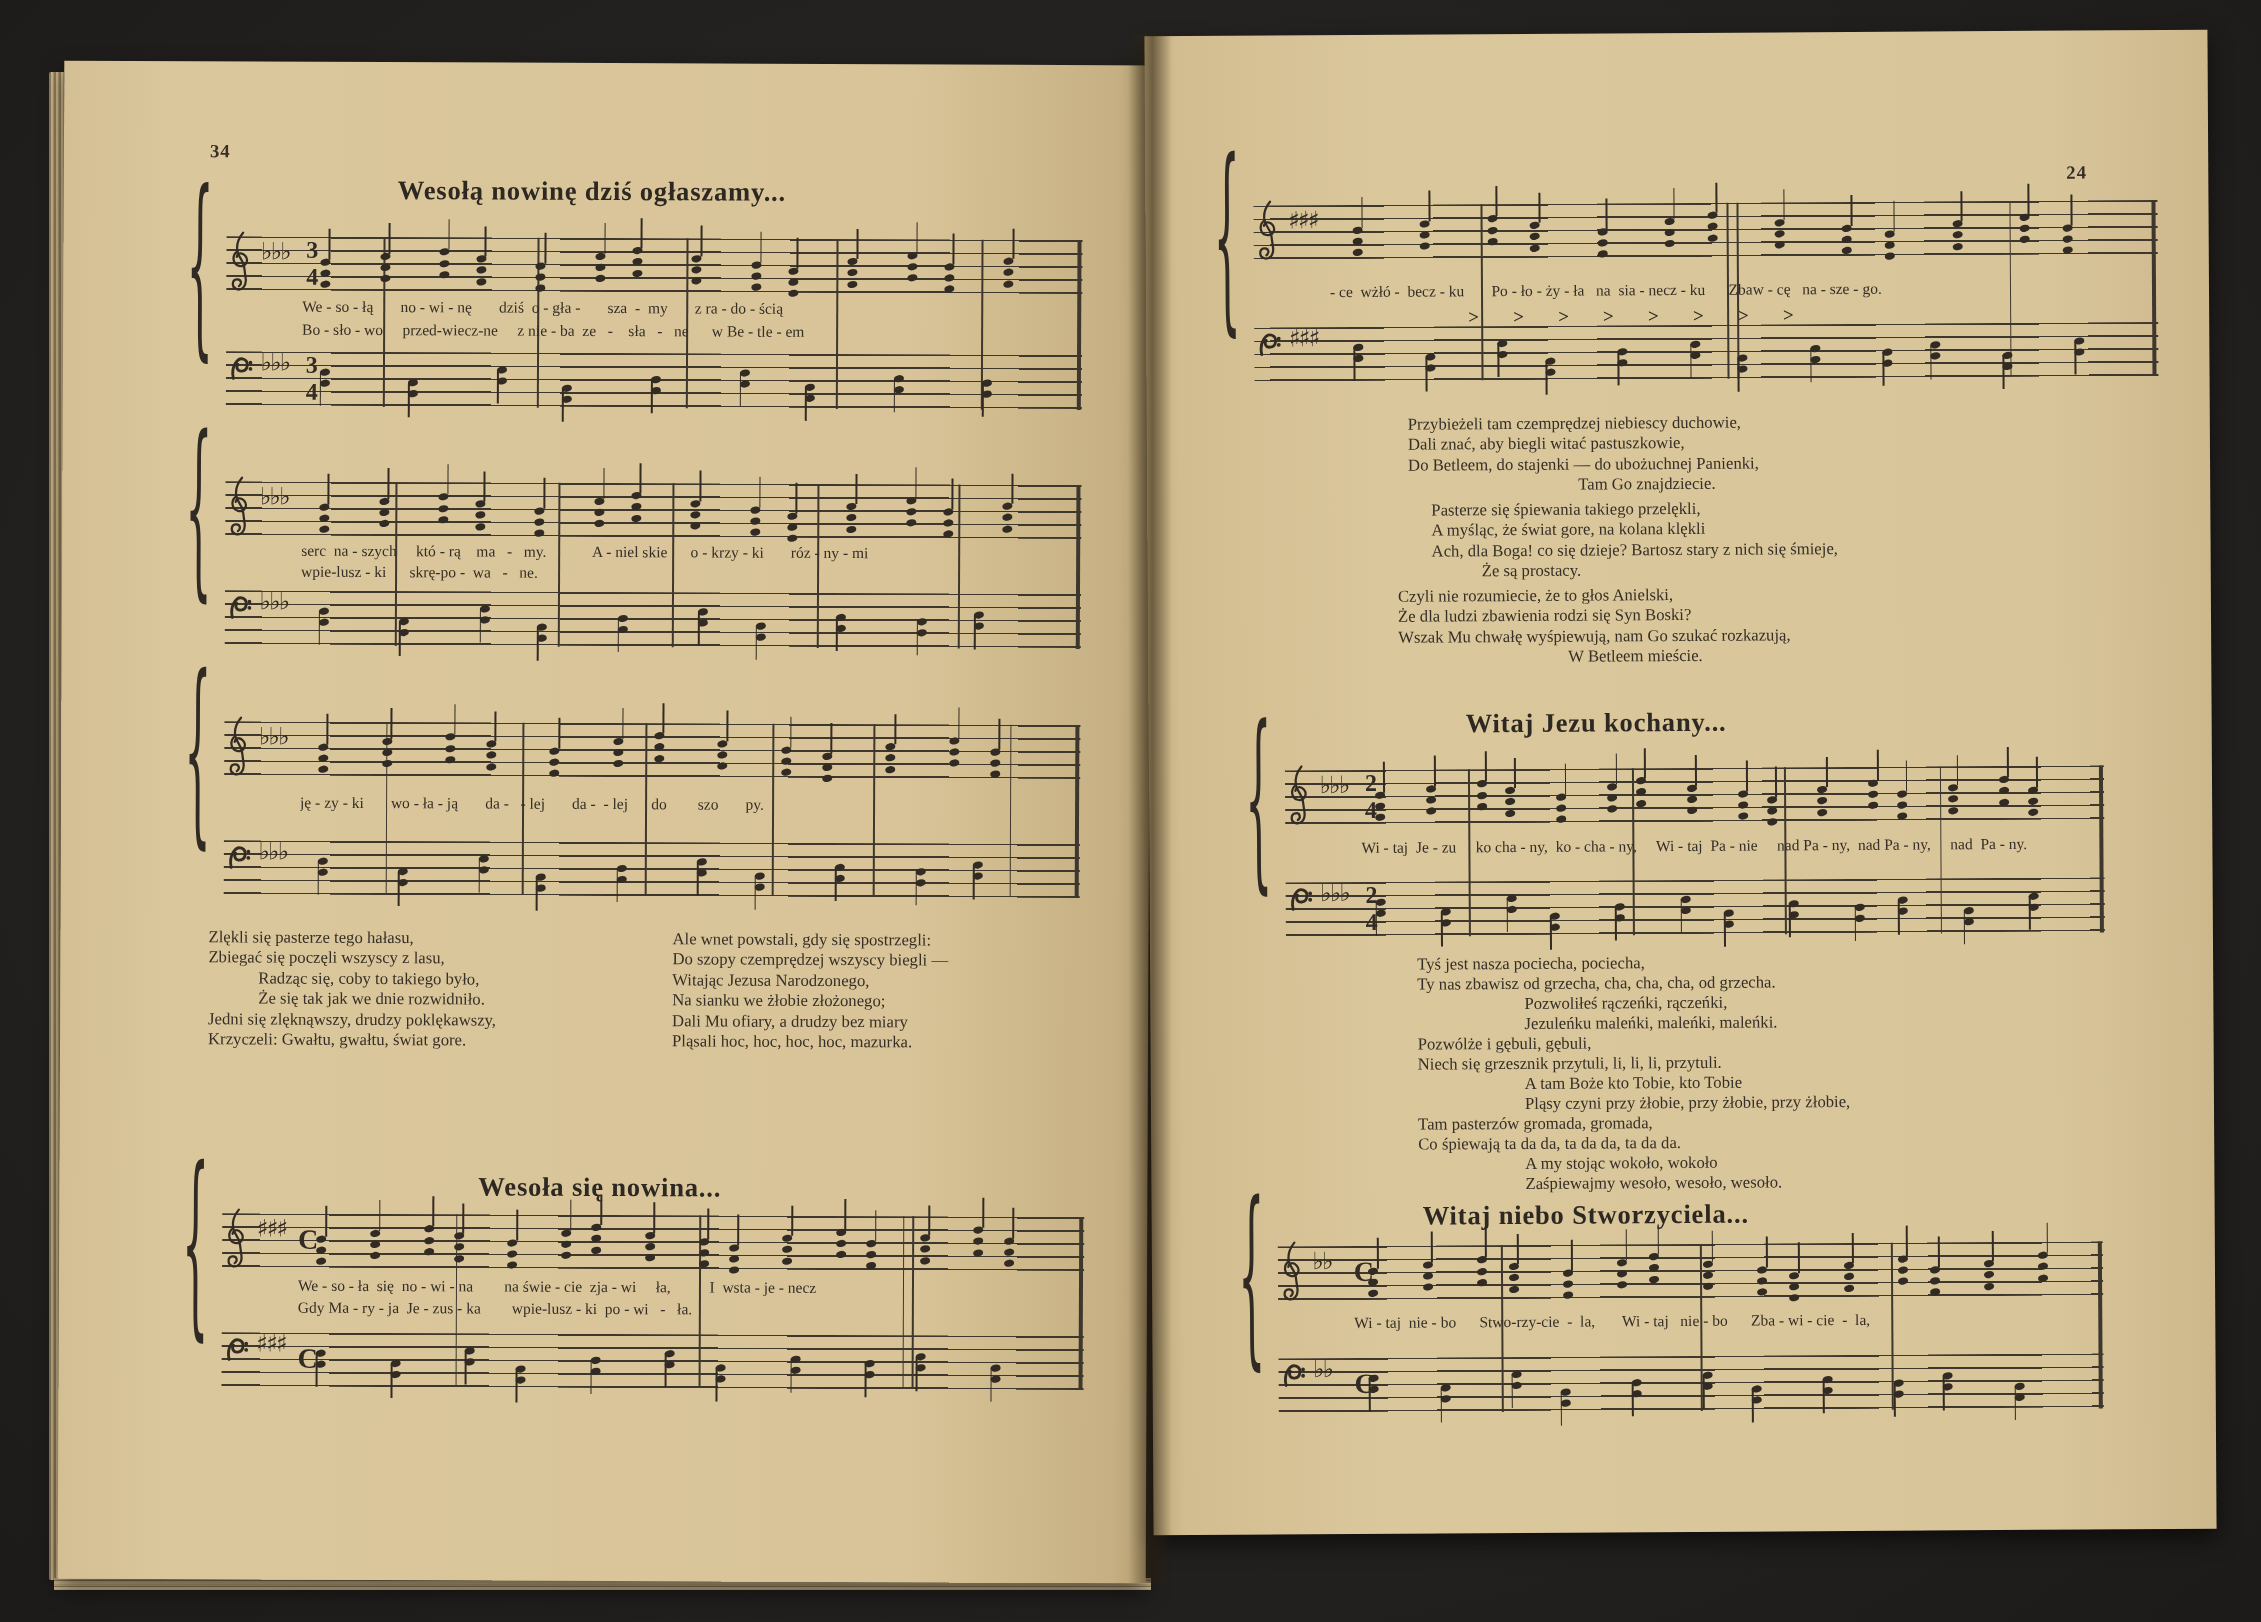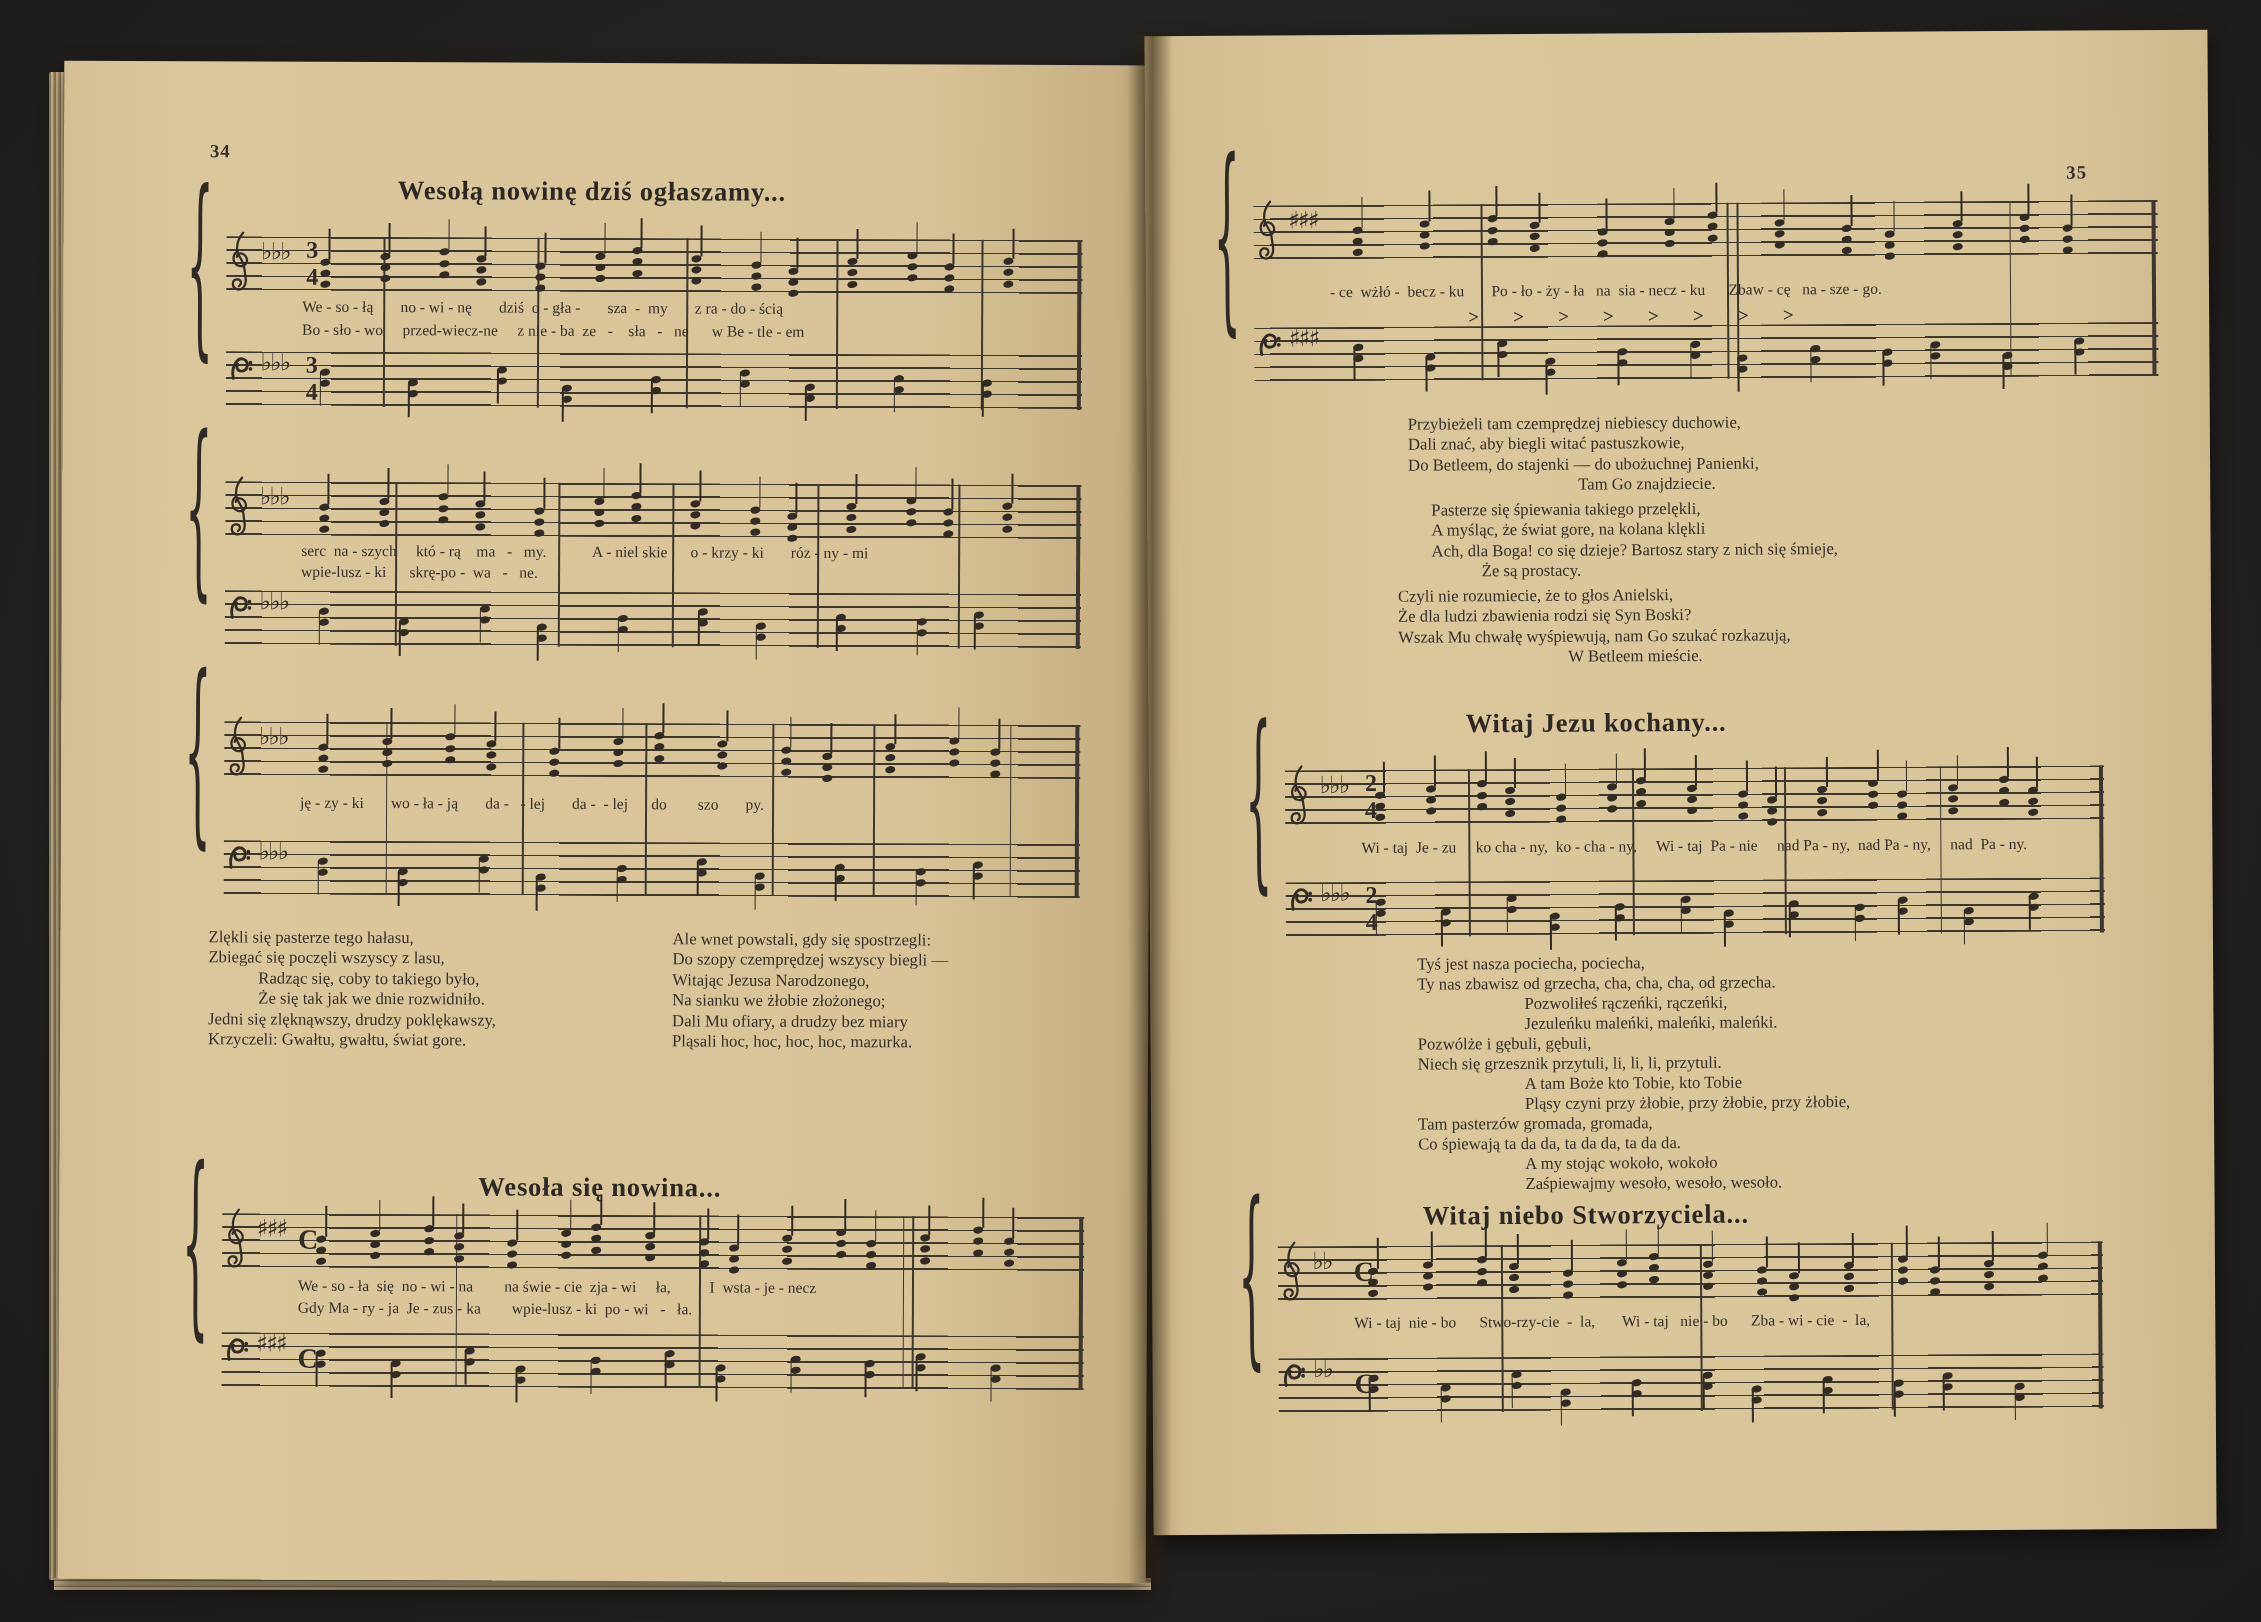--- a/index.html
+++ b/index.html
@@ -730,21 +730,21 @@
         </div>
     <div class="bar" style="left: 29%; height: 172px;"></div>
         <div class="bar" style="left: 56.5%; height: 172px;"></div>
         <div class="bar" style="left: 79.5%; height: 172px;"></div>
         <div class="bar" style="left: 80.6%; height: 172px;"></div>
         <div class="bar thick" style="left: 99.4%; height: 172px;"></div>
       </div>
   </div>
 
   <div class="page pgR">
-    <div class="pageno" style="left:921px;top:131px;">35</div>
+    <div class="pageno" style="left:921px;top:131px;">24</div>
 
     <div class="system" style="left:85px;top:170px;width:927px;height:176px;">
       <div class="brace" style="left:-17px;top:-10.2px;transform:scale(.62,3.0);">{</div>
       <div class="stf" style="top:0;">
         <svg class="clef" style="left:3.4px;top:-5.7px;" width="22.6" height="63" viewBox="0 0 40 112">
             <use href="#clefG"></use>
           </svg>
         <span class="ks">♯♯♯</span>
       <div class="ch up" style="left: 11%; top: 17px;">
             <b></b>

